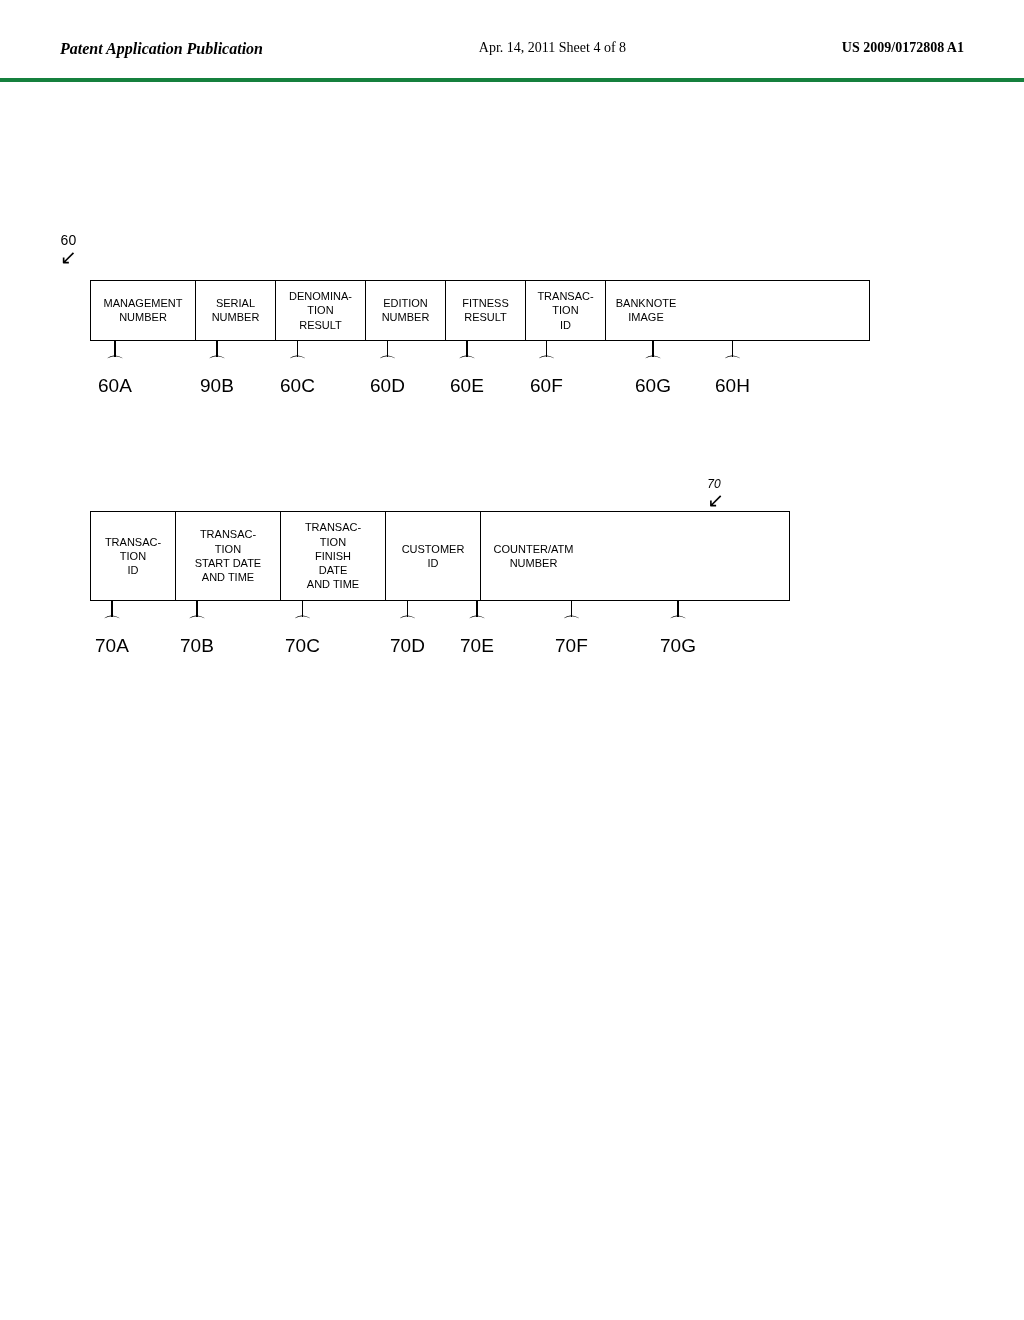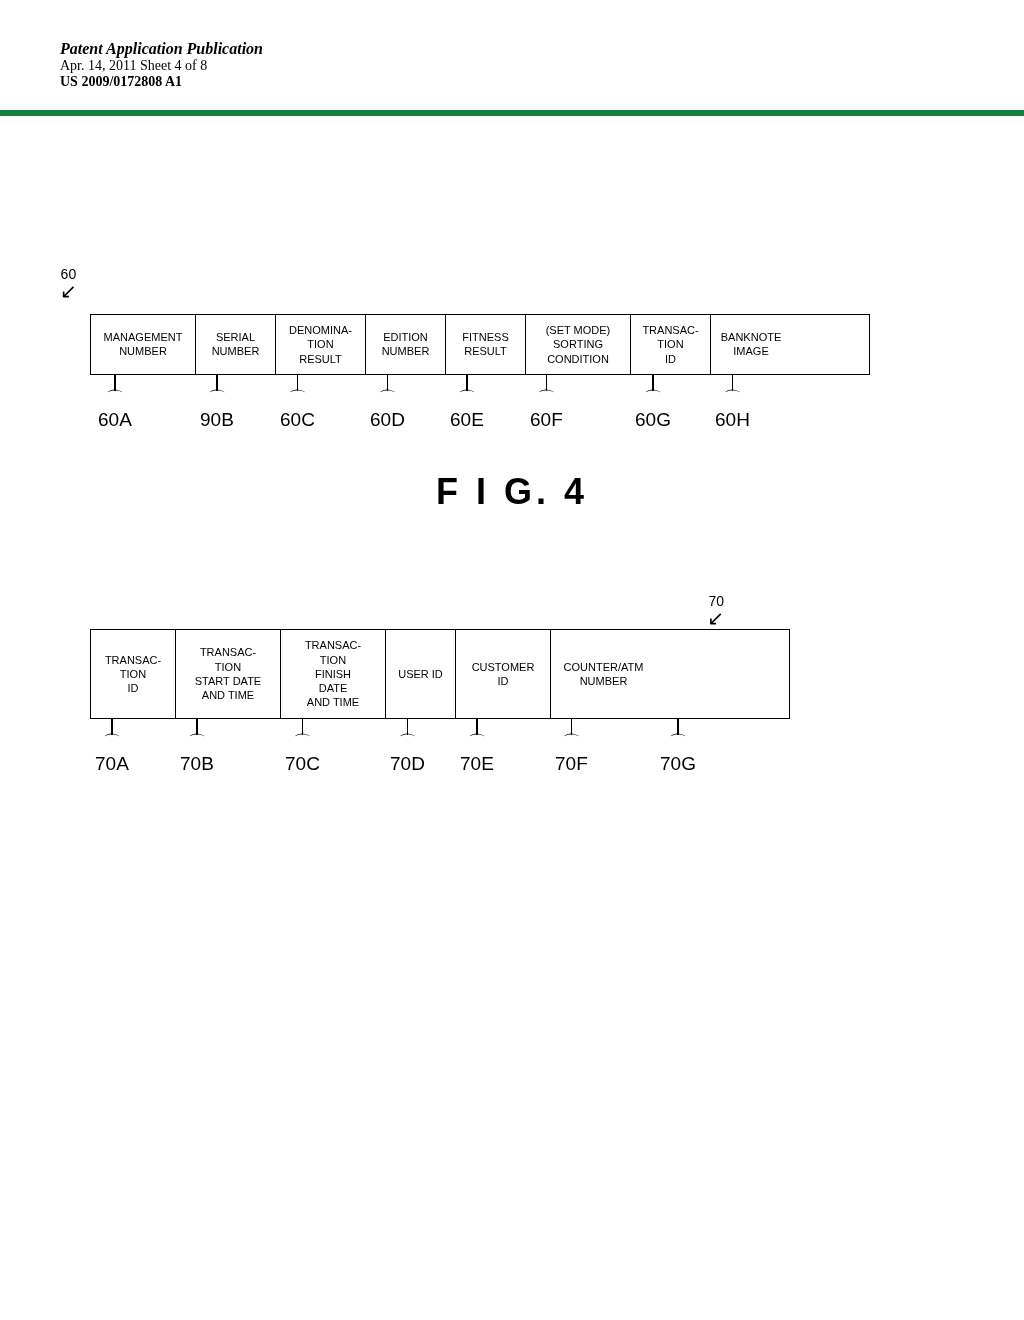--- a/index.html
+++ b/index.html
@@ -15,22 +15,21 @@
       font-family: 'Times New Roman', Times, serif;
       position: relative;
     }
 
     
     .page-header {
       display: flex;
       justify-content: space-between;
       align-items: flex-start;
       padding: 40px 60px 20px 60px;
-      border-bottom: 6px solid #15803d;
-      flex-direction: column;
+      border-bottom: 4px solid #15803d;
     }
 
     .header-left {
       font-size: 16px;
       font-weight: bold;
       font-style: italic;
     }
 
     .header-center {
       font-size: 14px;
@@ -157,21 +156,20 @@
         <span style="font-size:20px; display:block; text-align:left; font-family: Arial, sans-serif; line-height:0.9;">↙</span>
       </div>
     </div>
 
     <div class="fig4-diagram">
       <div class="cell fig4-cell-a">MANAGEMENT<br>NUMBER</div>
       <div class="cell fig4-cell-b">SERIAL<br>NUMBER</div>
       <div class="cell fig4-cell-c">DENOMINA-<br>TION<br>RESULT</div>
       <div class="cell fig4-cell-d">EDITION<br>NUMBER</div>
       <div class="cell fig4-cell-e">FITNESS<br>RESULT</div>
-      <div class="cell fig4-cell-f">(SET MODE)<br>SORTING<br>CONDITION</div>
       <div class="cell fig4-cell-g">TRANSAC-<br>TION<br>ID</div>
       <div class="cell fig4-cell-h">BANKNOTE<br>IMAGE</div>
     </div>
 
     <div style="display:flex; width:780px; margin-left:30px; margin-top:0;">
 
       <div style="width:105px; display:flex; flex-direction:column; align-items:flex-start; padding-left:8px;">
         <div style="display:flex; flex-direction:column; align-items:center;">
           <div style="width:1.5px; height:16px; background:#000;"></div>
           <span style="font-size:18px; line-height:0.8; font-family: serif;">⌒</span>
@@ -229,38 +227,36 @@
 
       <div style="width:80px; display:flex; flex-direction:column; align-items:flex-start; padding-left:5px;">
         <div style="display:flex; flex-direction:column; align-items:center;">
           <div style="width:1.5px; height:16px; background:#000;"></div>
           <span style="font-size:18px; line-height:0.8;">⌒</span>
           <span class="col-label">60H</span>
         </div>
       </div>
     </div>
 
-    <div class="figure-title" style="margin-top: 40px;">F I G. 4</div>
 
   </div>
 
   <div class="figure-section" style="margin-top: 80px;">
 
     <div style="display: flex; justify-content: flex-end; padding-right: 240px; margin-bottom: 2px;">
       <div>
-        <span style="font-size:14px; font-family: Arial, sans-serif; display:block; text-align:right;">70</span>
+        <span style="font-size:12px; font-family: Arial, sans-serif; display:block; text-align:left;font-style:italic;">70</span>
         <span style="font-size:20px; display:block; text-align:left; font-family: Arial, sans-serif; line-height:0.9;">↙</span>
       </div>
     </div>
 
     <div class="fig5-diagram">
       <div class="cell fig5-cell-a">TRANSAC-<br>TION<br>ID</div>
       <div class="cell fig5-cell-b">TRANSAC-<br>TION<br>START DATE<br>AND TIME</div>
       <div class="cell fig5-cell-c">TRANSAC-<br>TION<br>FINISH<br>DATE<br>AND TIME</div>
-      <div class="cell fig5-cell-d">USER ID</div>
       <div class="cell fig5-cell-e">CUSTOMER<br>ID</div>
       <div class="cell fig5-cell-f">COUNTER/ATM<br>NUMBER</div>
     </div>
 
     <div style="display:flex; width:700px; margin-left:30px; margin-top:0;">
 
       <div style="width:85px; display:flex; flex-direction:column; align-items:flex-start; padding-left:5px;">
         <div style="display:flex; flex-direction:column; align-items:center;">
           <div style="width:1.5px; height:16px; background:#000;"></div>
           <span style="font-size:18px; line-height:0.8;">⌒</span>

